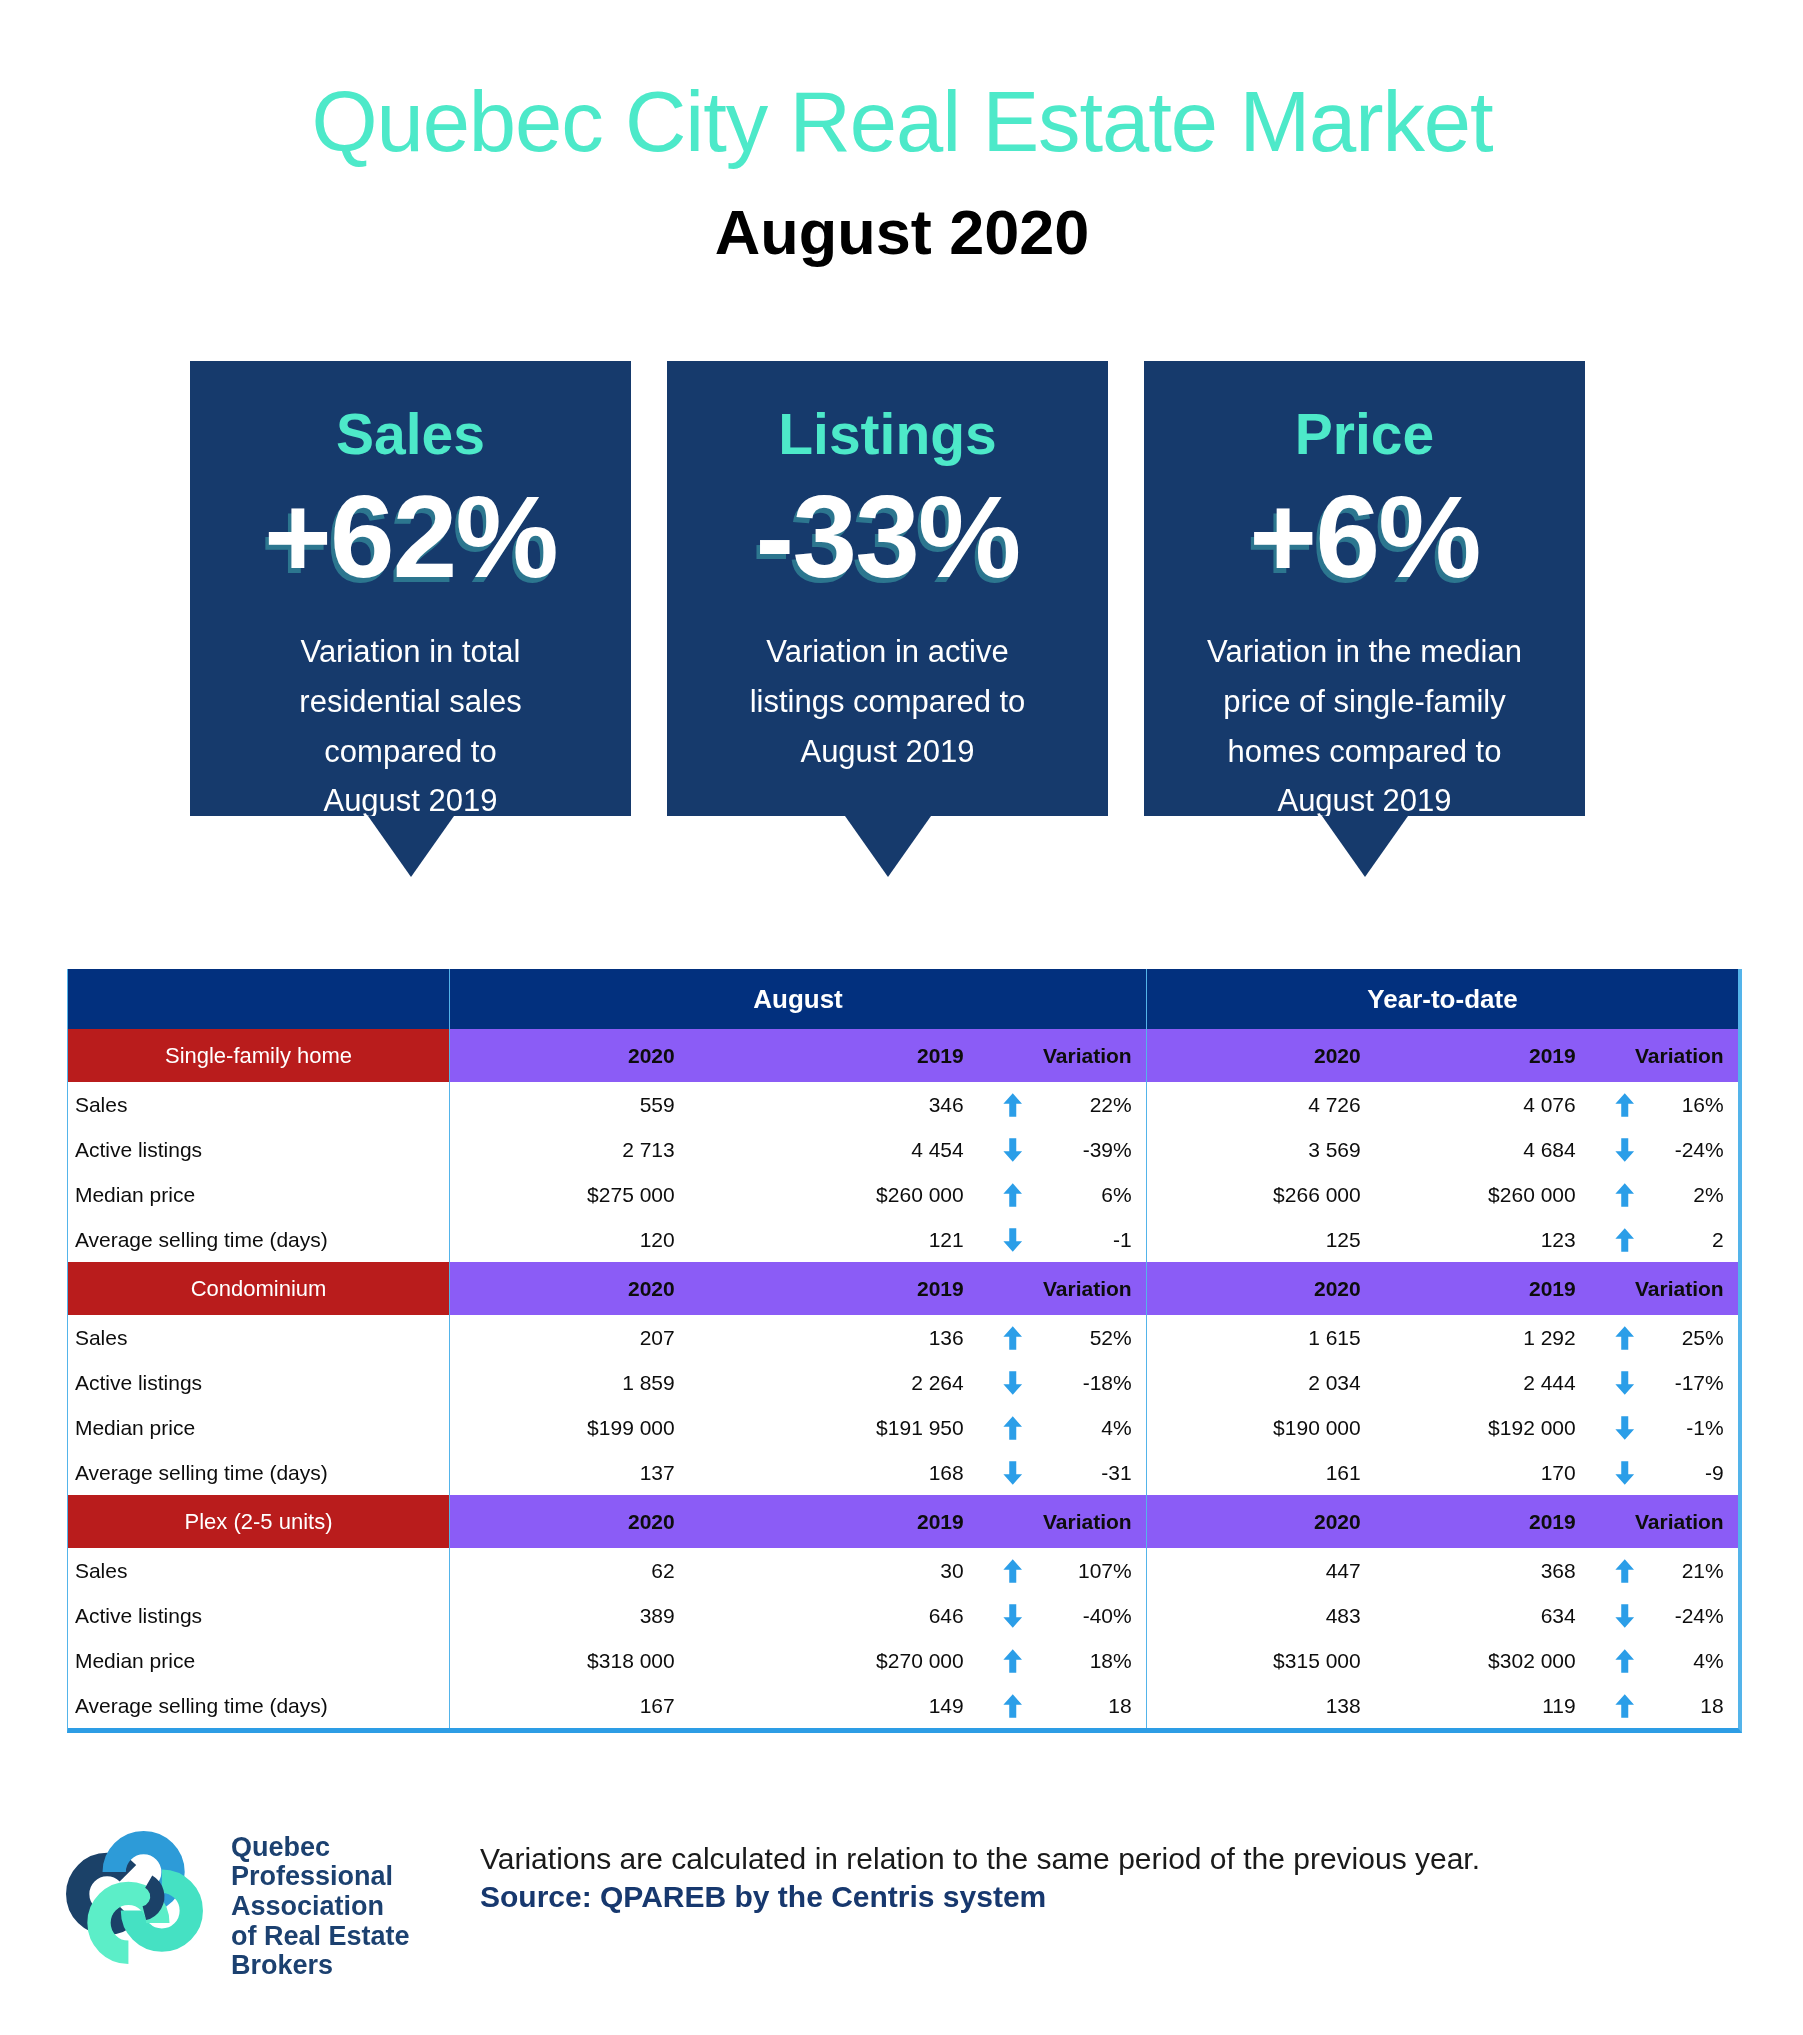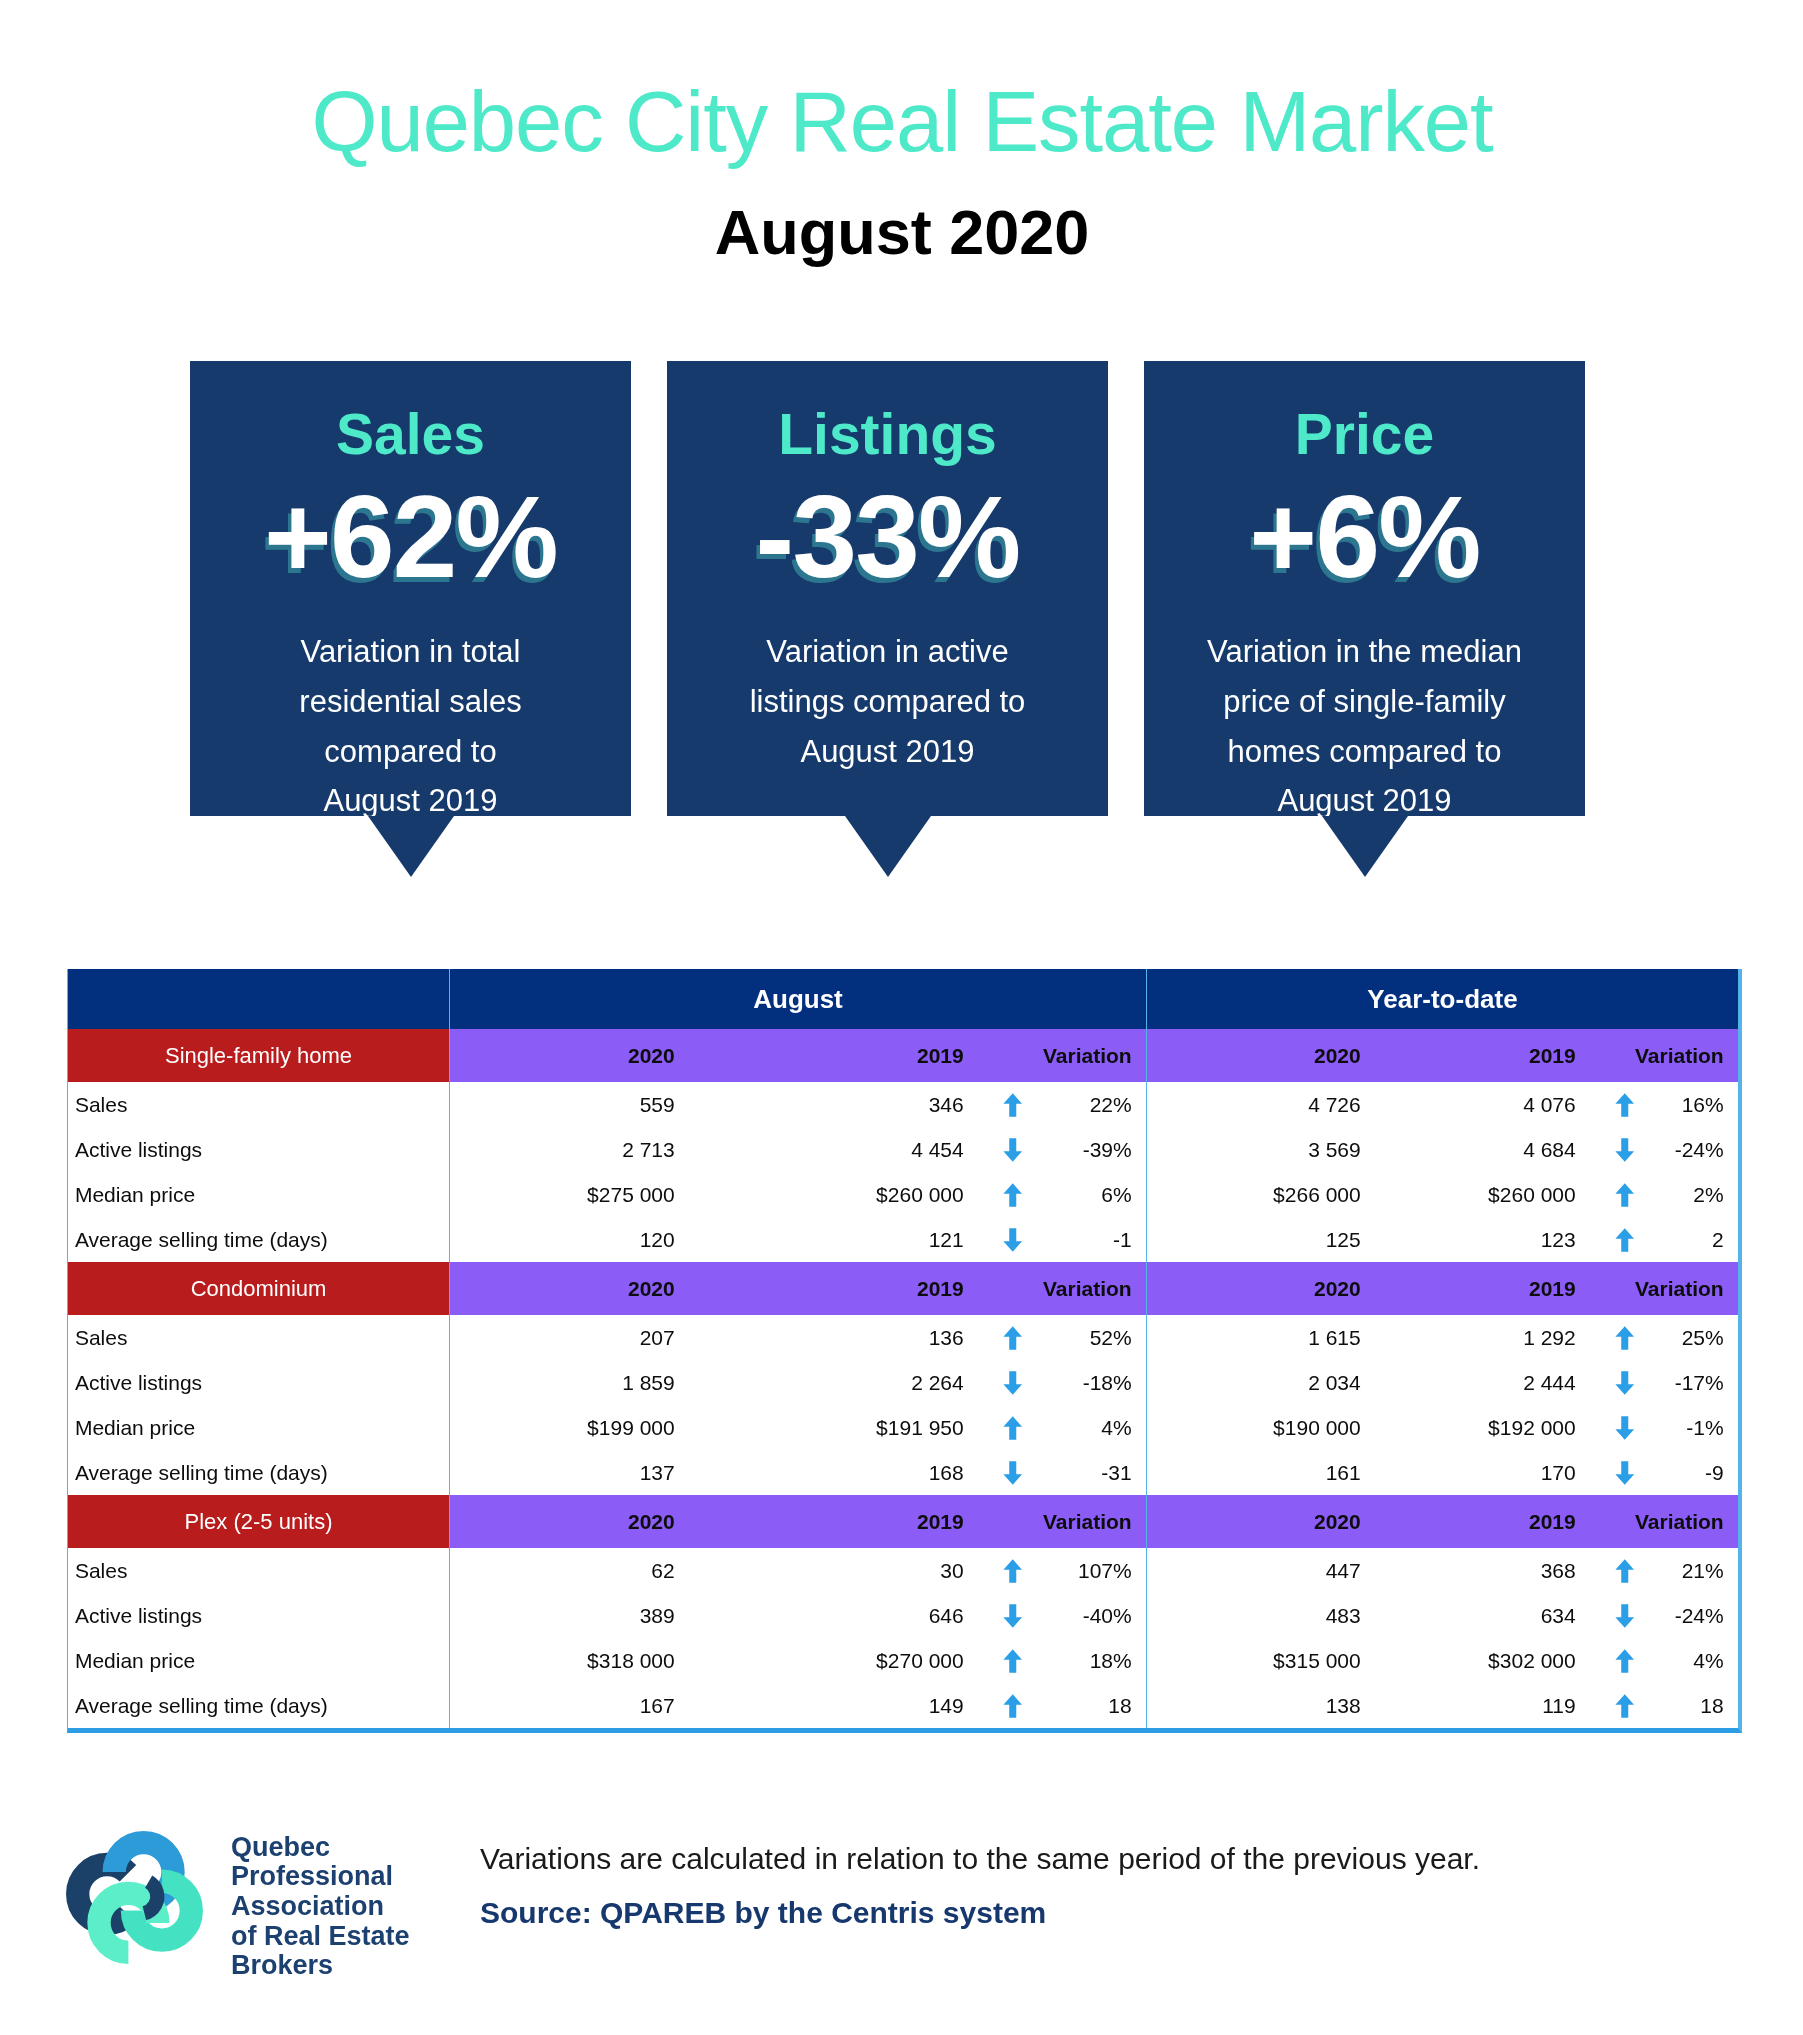--- a/index.html
+++ b/index.html
@@ -43,21 +43,21 @@
   .arrow-svg { width:19.5px; height:26px; fill:#2b9ee8; }
   .dir-down .arrow-svg { transform:rotate(180deg); }
 
   
   .footer-brand { position:absolute; left:64px; top:1827px; display:flex; }
   .logo-svg  { width:142px; height:144px; }
   .logo-text { margin-left:25px; margin-top:5.7px; font-size:27px; font-weight:bold;
                color:#1c4170; line-height:1.1; }
   .footer-notes { position:absolute; left:480px; top:1842px; }
   .note   { font-size:30px; color:#1a1a1a; }
-  .source { margin-top:20px; font-size:30px; font-weight:bold; color:#17386e; }
+  .source { margin-top:4px; font-size:30px; font-weight:bold; color:#17386e; }
 </style>
 </head>
 <body>
 
 <div class="page">
 
   <div class="title">Quebec City Real Estate Market</div>
   <div class="subtitle">August 2020</div>
 
   <div class="callouts">

